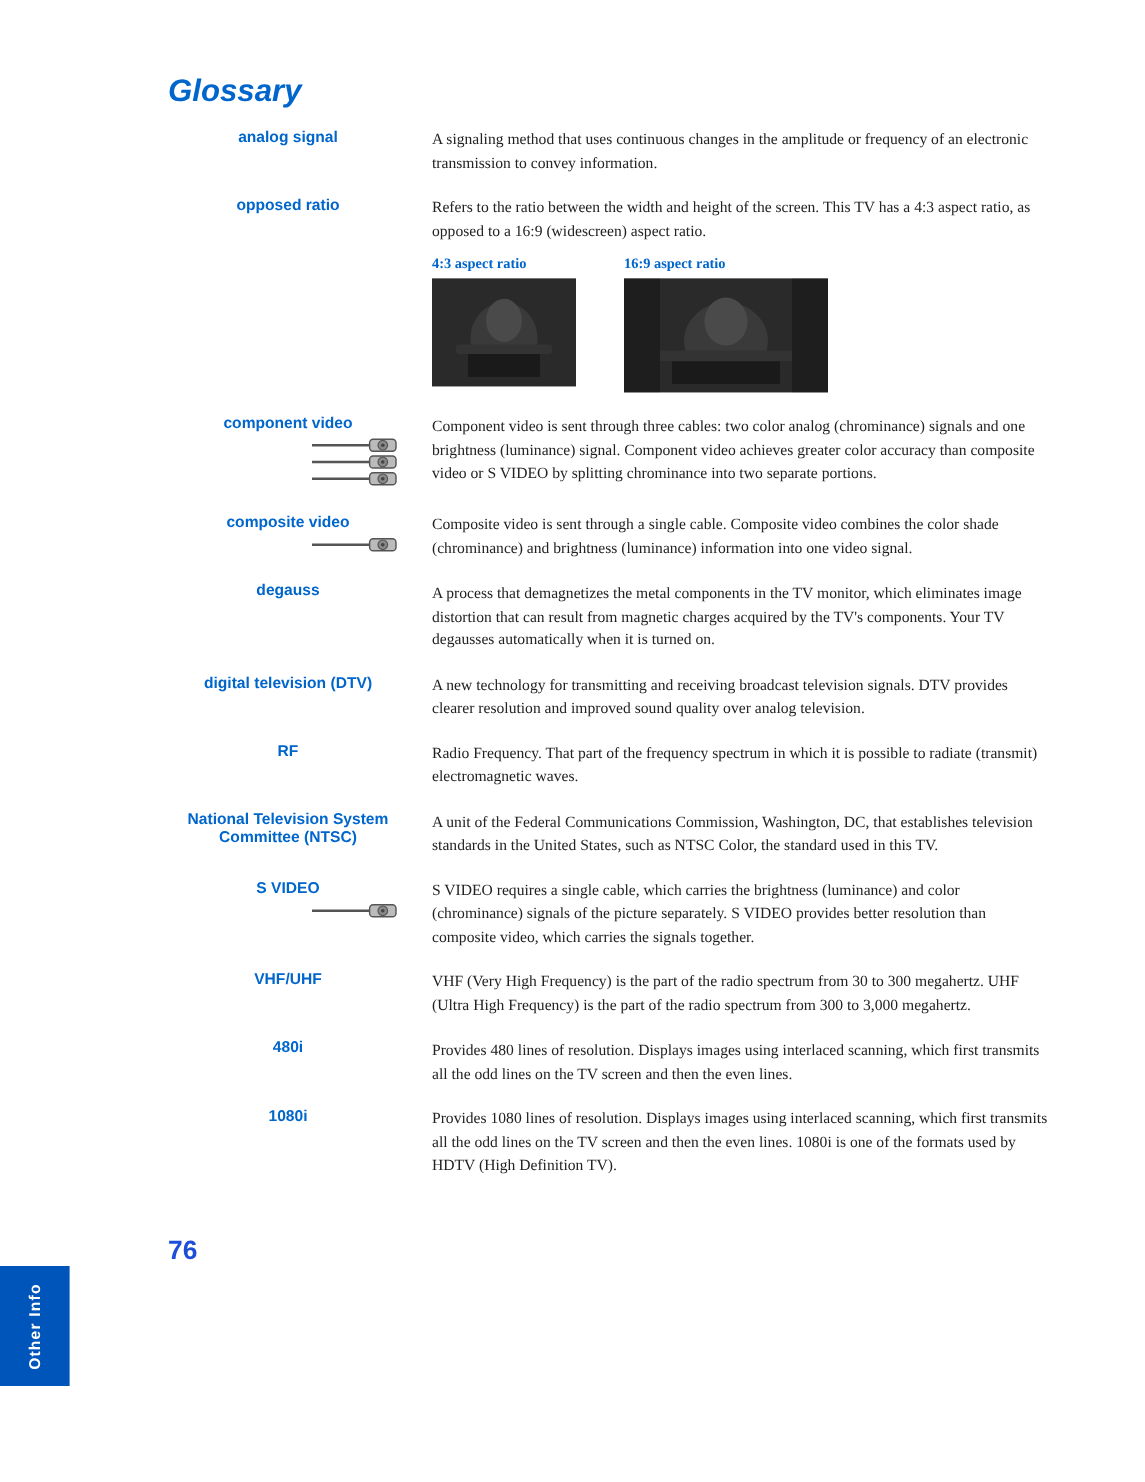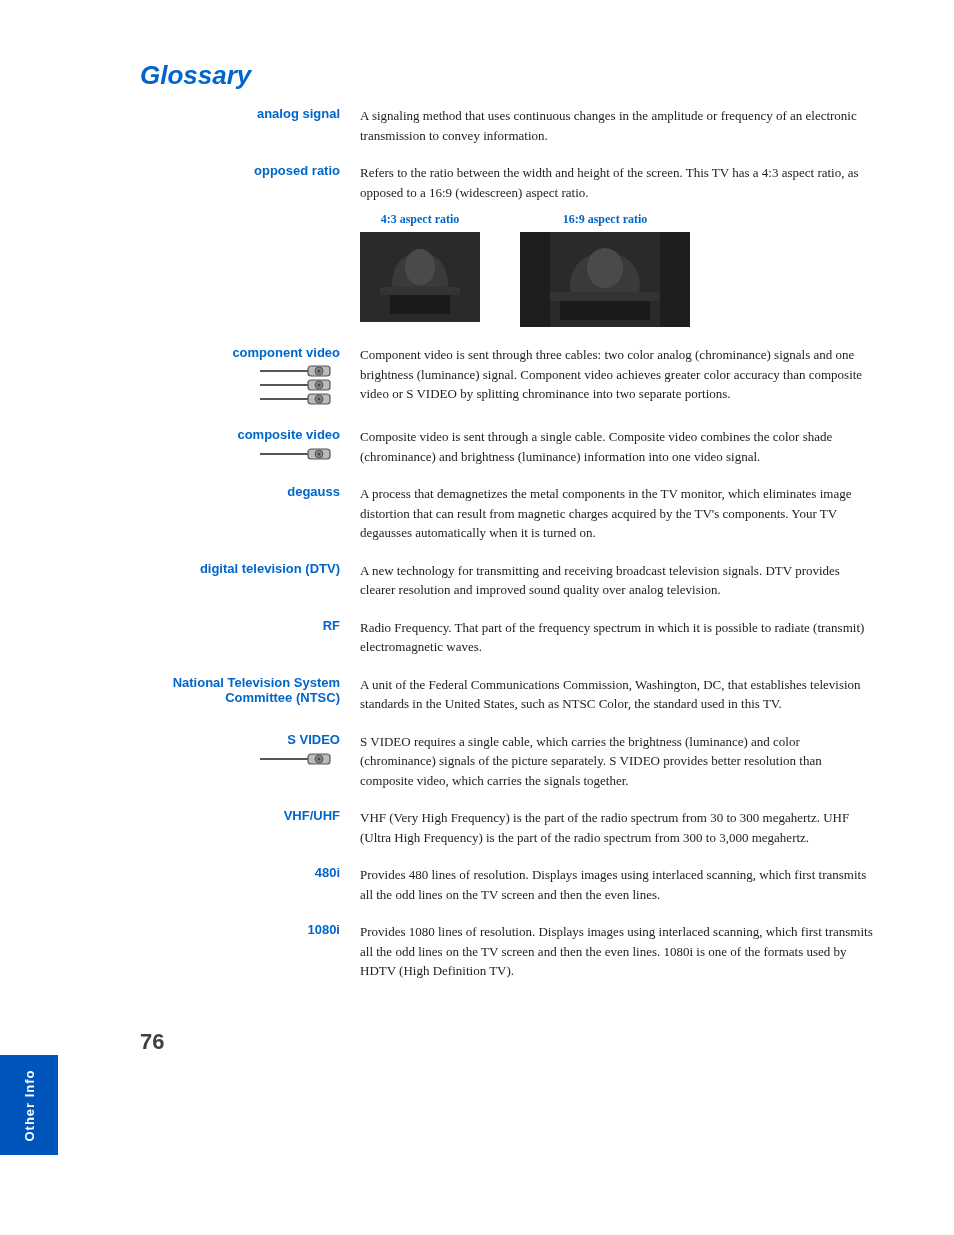--- a/index.html
+++ b/index.html
@@ -25,21 +25,21 @@
     }
     .glossary-table {
       width: 100%;
       border-collapse: collapse;
     }
     .glossary-table tr {
       vertical-align: top;
     }
     .glossary-table td.term {
       width: 220px;
-      text-align: right;
+      text-align: center;
       padding-right: 20px;
       padding-bottom: 18px;
       color: #0066cc;
       font-weight: bold;
       font-size: 13px;
       white-space: nowrap;
     }
     .glossary-table td.term.multiline {
       white-space: normal;
     }
@@ -49,21 +49,21 @@
       color: #222;
       line-height: 1.5;
       font-family: Liberation Serif, serif;
     }
     .aspect-ratio-images {
       display: flex;
       gap: 40px;
       margin-top: 8px;
     }
     .aspect-ratio-block {
-      text-align: center;
+      text-align: left;
     }
     .aspect-ratio-block .label {
       color: #0066cc;
       font-weight: bold;
       font-size: 12px;
       margin-bottom: 4px;
     }
     .img-placeholder-43 {
       width: 120px;
       height: 90px;
@@ -96,21 +96,21 @@
     }
     .sidebar-text {
       color: white;
       font-size: 13px;
       font-weight: bold;
       transform: rotate(-90deg);
       white-space: nowrap;
       letter-spacing: 1px;
     }
     .page-number {
-      color: #404040;
+      color: #1d4ed8;
       font-size: 22px;
       font-weight: bold;
       margin-top: 30px;
     }
   </style>
 </head>
 <body>
 
 <div class="page">
   <h1 class="glossary-title">Glossary</h1>

